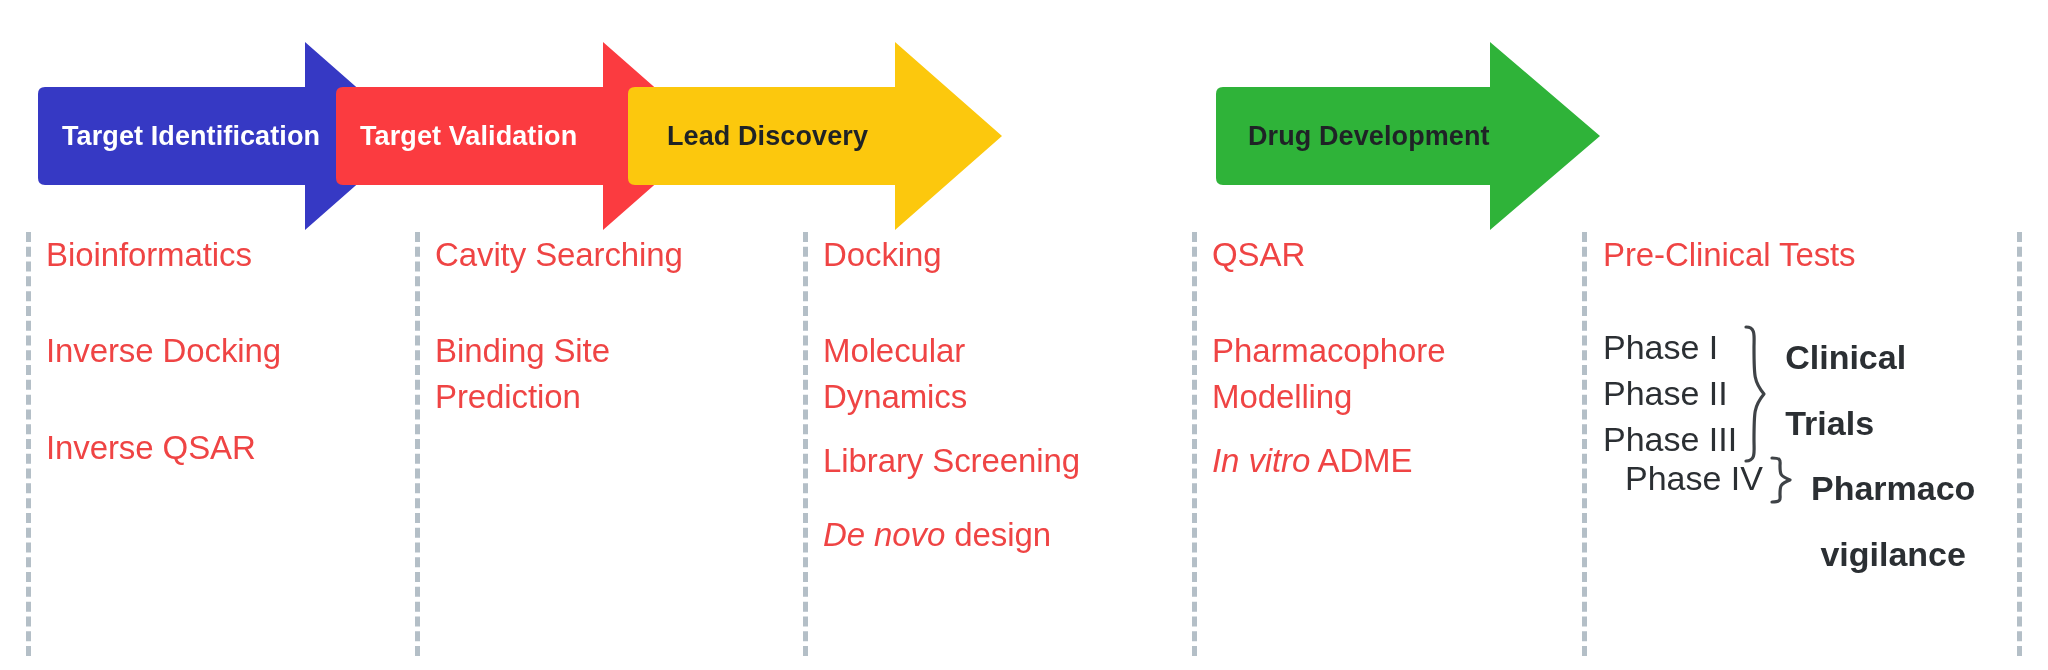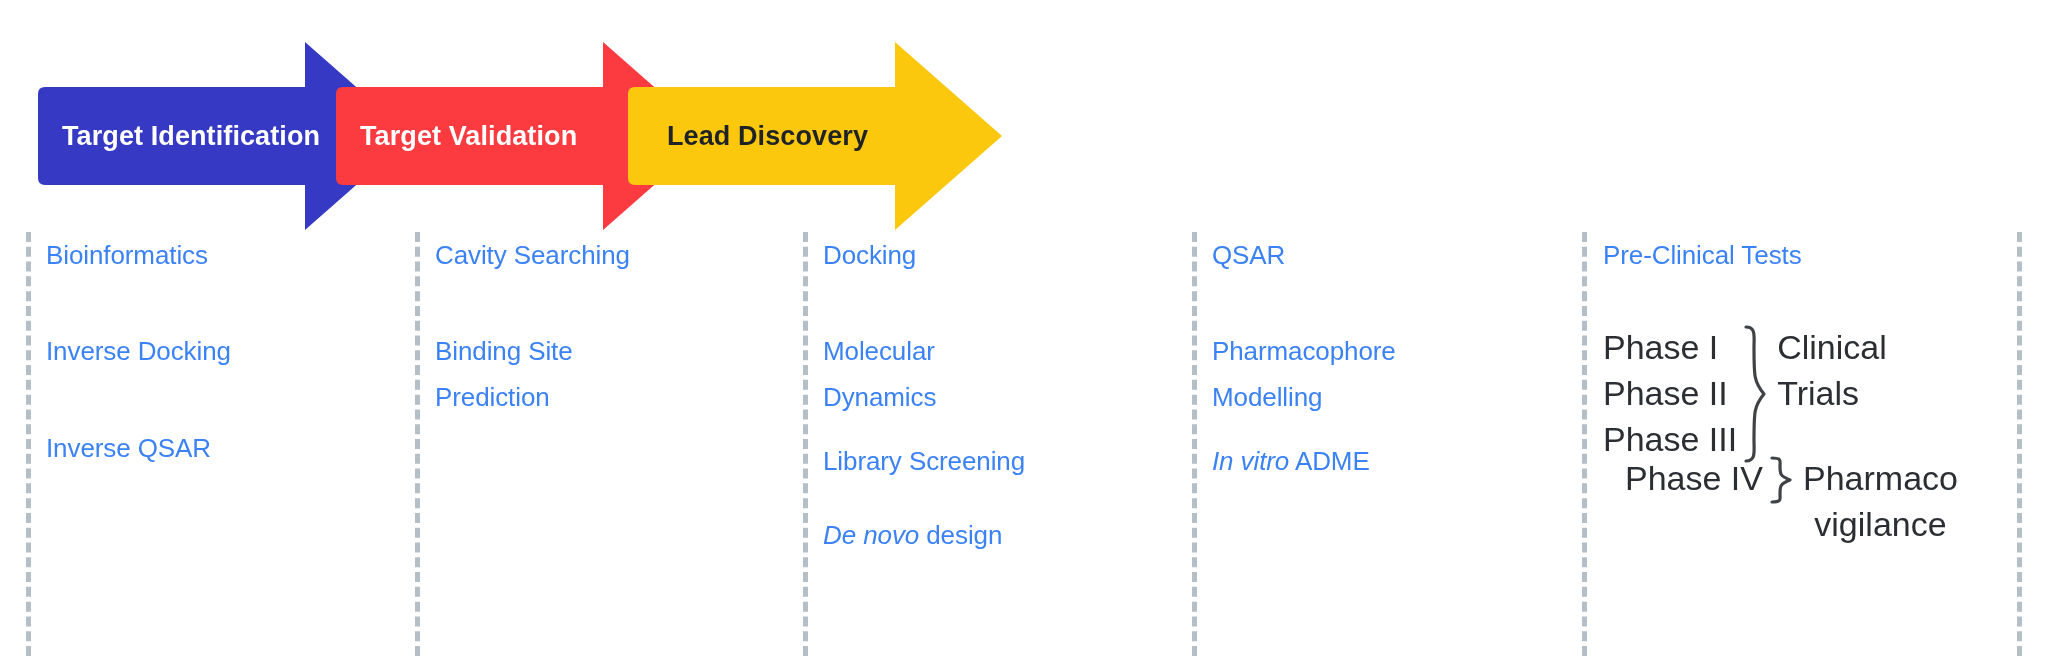--- a/index.html
+++ b/index.html
@@ -45,23 +45,23 @@
   .stage-label.light{color:#ffffff;}
   .stage-label.dark{color:#1f2326;}
 
   
   .column{
     position:absolute;
     top:232px;
   }
   .item{
     position:absolute;
-    font-size:26px;
+    font-size:33px;
     line-height:46px;
-    color:#3b82f6;
+    color:#ef4444;
     white-space:pre-line;
     letter-spacing:-0.1px;
   }
   .item i{font-style:italic;}
 
   
   .brace-group{position:absolute;display:flex;}
   .brace-terms{
     font-size:34px;
     line-height:46px;
@@ -72,24 +72,25 @@
   .brace{
     width:26px;
     align-self:stretch;
     margin-left:6px;
     margin-right:4px;
     flex:0 0 26px;
   }
   .brace svg{display:block;height:100%;width:100%;}
   .brace-caption{
     font-size:34px;
-    line-height:46px;
+    line-height:66px;
     color:#2b2f33;
     white-space:pre-line;
-    margin-left:4px;
+    margin-left:12px;
+    font-weight:bold;
   }
   .brace-caption.center{text-align:center;}
 </style>
 </head>
 <body>
 
 <div id="diagram">
 
   <div class="divider" style="left:26px"></div>
   <div class="divider" style="left:415px"></div>
@@ -113,20 +114,26 @@
   </div>
 
   <div class="stage-arrow" style="left:622px;width:380px">
     <svg viewBox="0 0 380 188" preserveAspectRatio="none">
       <path d="M6 52 Q6 45 13 45 L273 45 L273 0 L380 94 L273 188 L273 143 L13 143 Q6 143 6 136 Z" fill="#fcc80d"></path>
     </svg>
     <div class="stage-label dark" style="padding-left:45px">Lead Discovery</div>
   </div>
 
 
+  <div class="stage-arrow" style="left:1210px;width:390px">
+    <svg viewBox="0 0 390 188" preserveAspectRatio="none">
+      <path d="M6 52 Q6 45 13 45 L280 45 L280 0 L390 94 L280 188 L280 143 L13 143 Q6 143 6 136 Z" fill="#2fb339"></path>
+    </svg>
+    <div class="stage-label dark" style="padding-left:38px">Drug Development</div>
+  </div>
 
   <div class="column" style="left:46px;width:360px">
     <div class="item" style="top:0px">Bioinformatics</div>
     <div class="item" style="top:96px">Inverse Docking</div>
     <div class="item" style="top:193px">Inverse QSAR</div>
   </div>
 
   <div class="column" style="left:435px;width:360px">
     <div class="item" style="top:0px">Cavity Searching</div>
     <div class="item" style="top:96px">Binding Site

